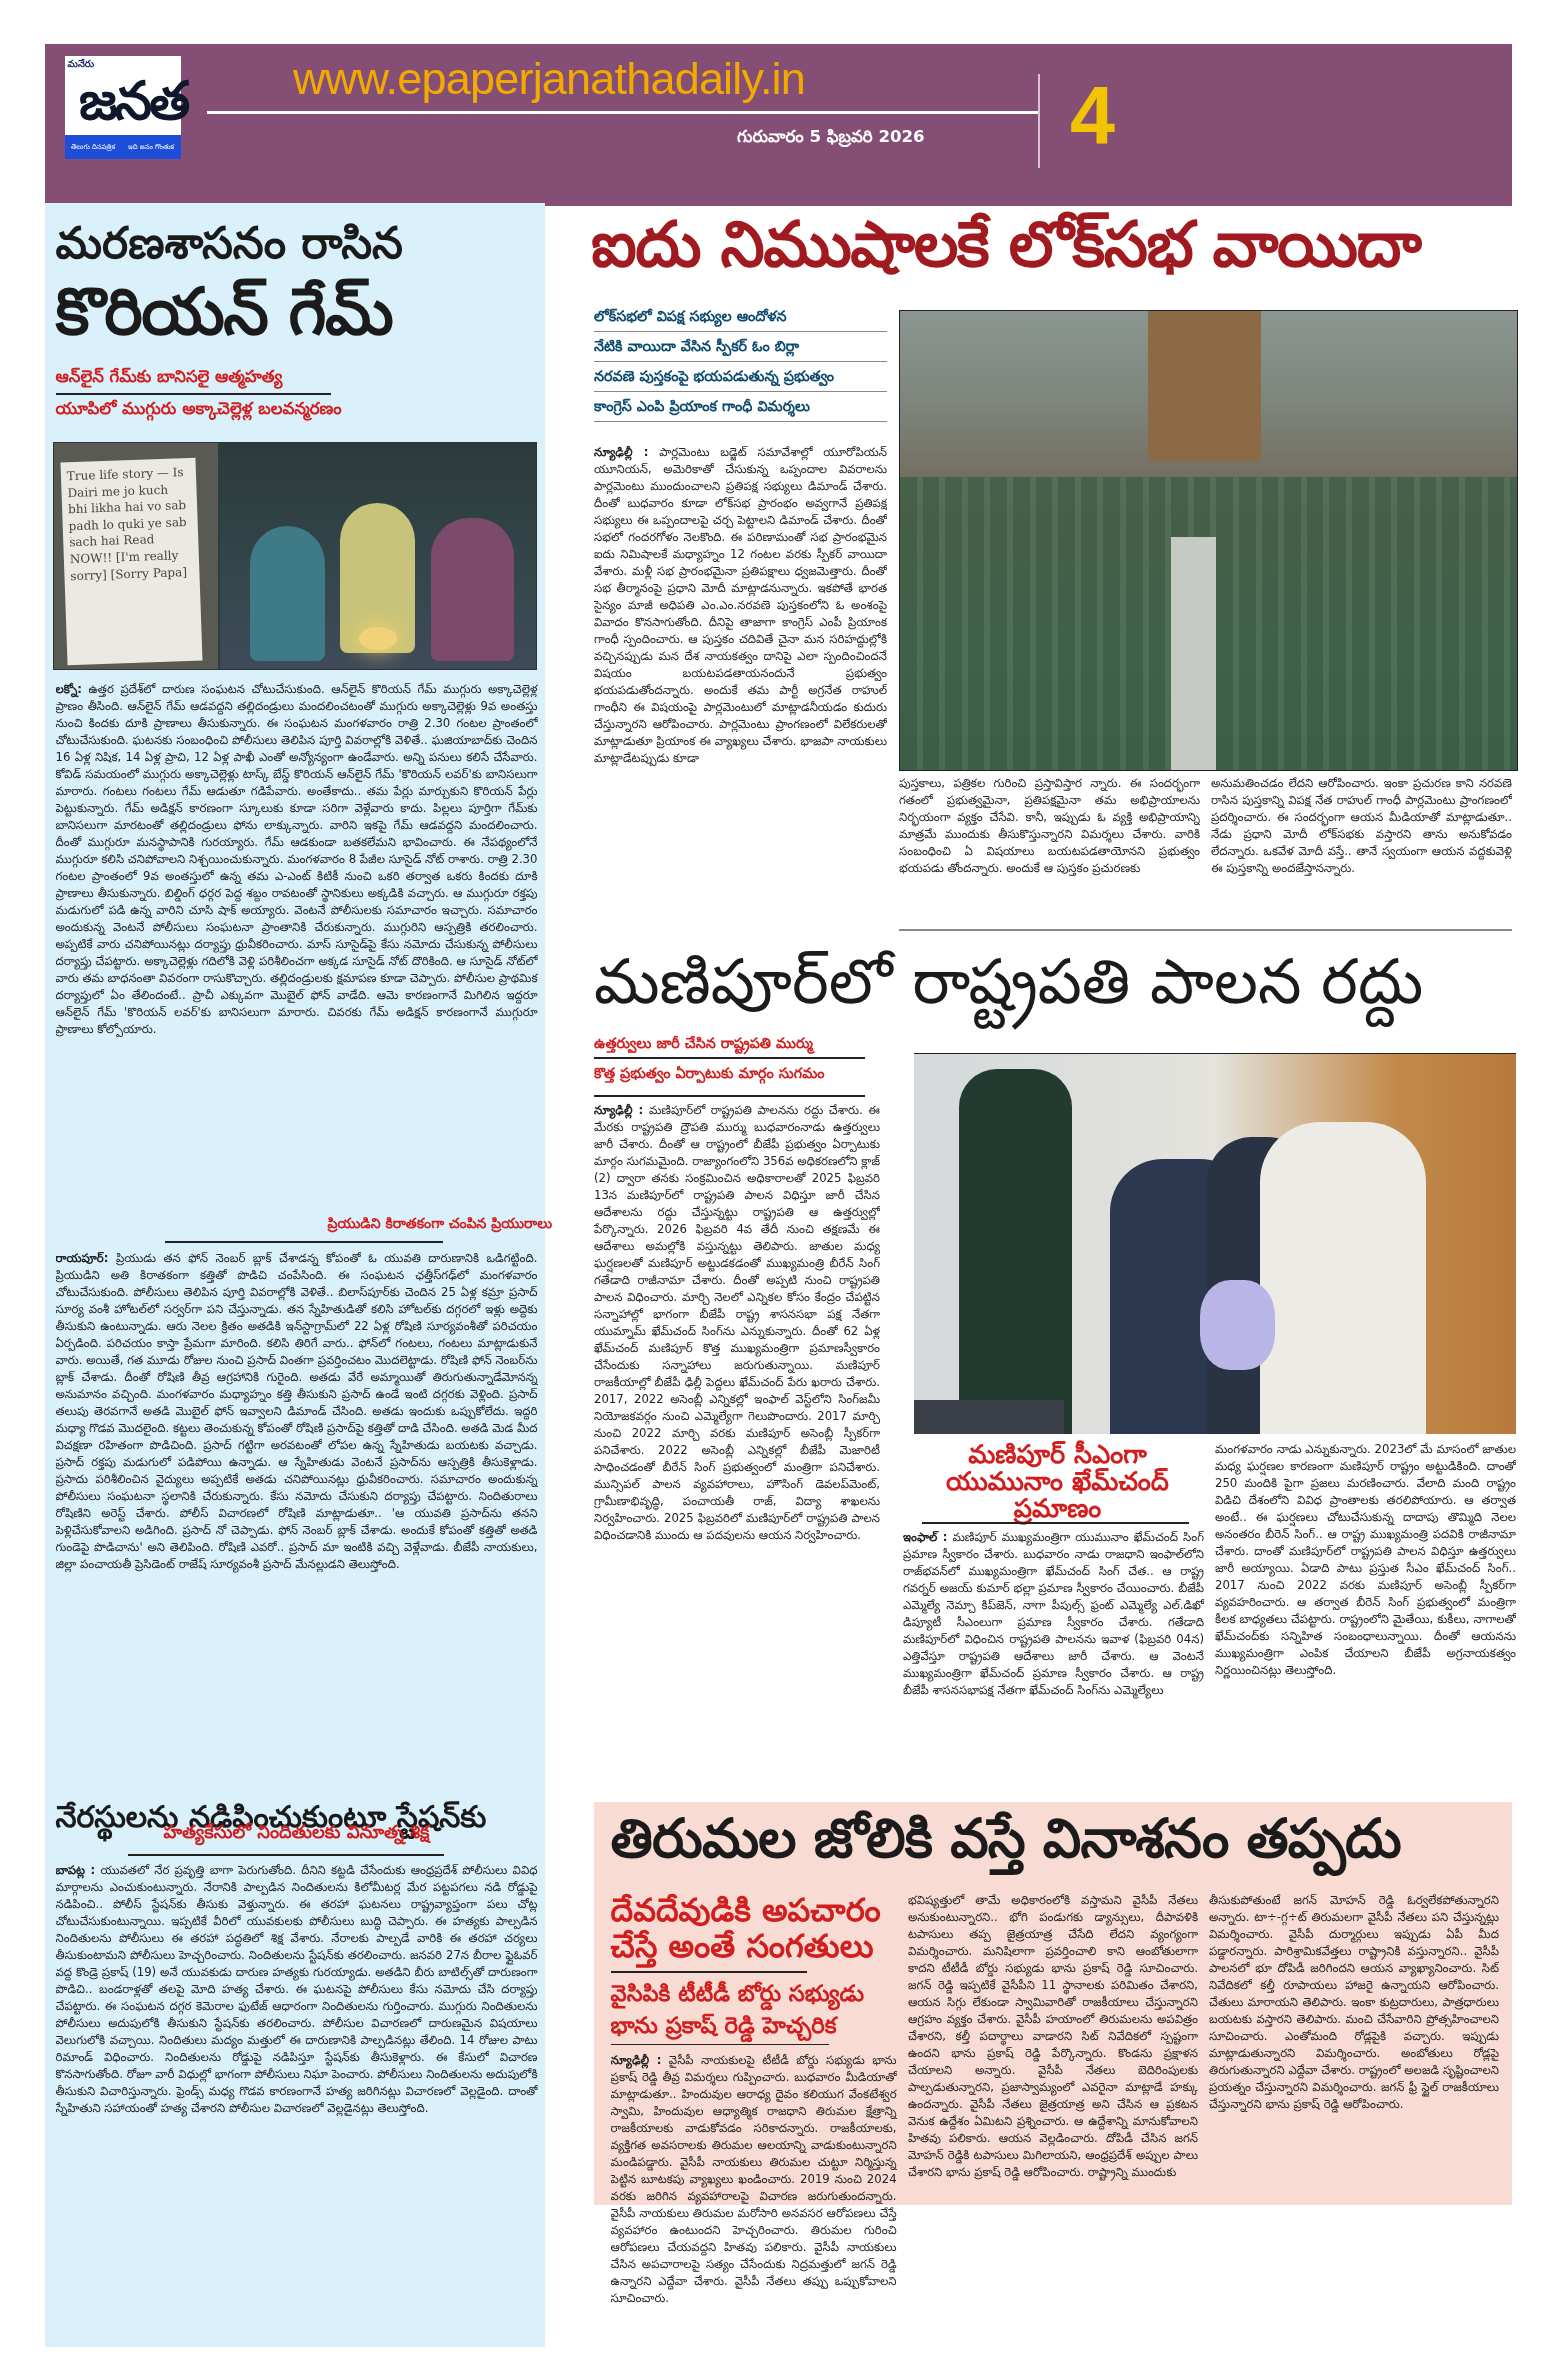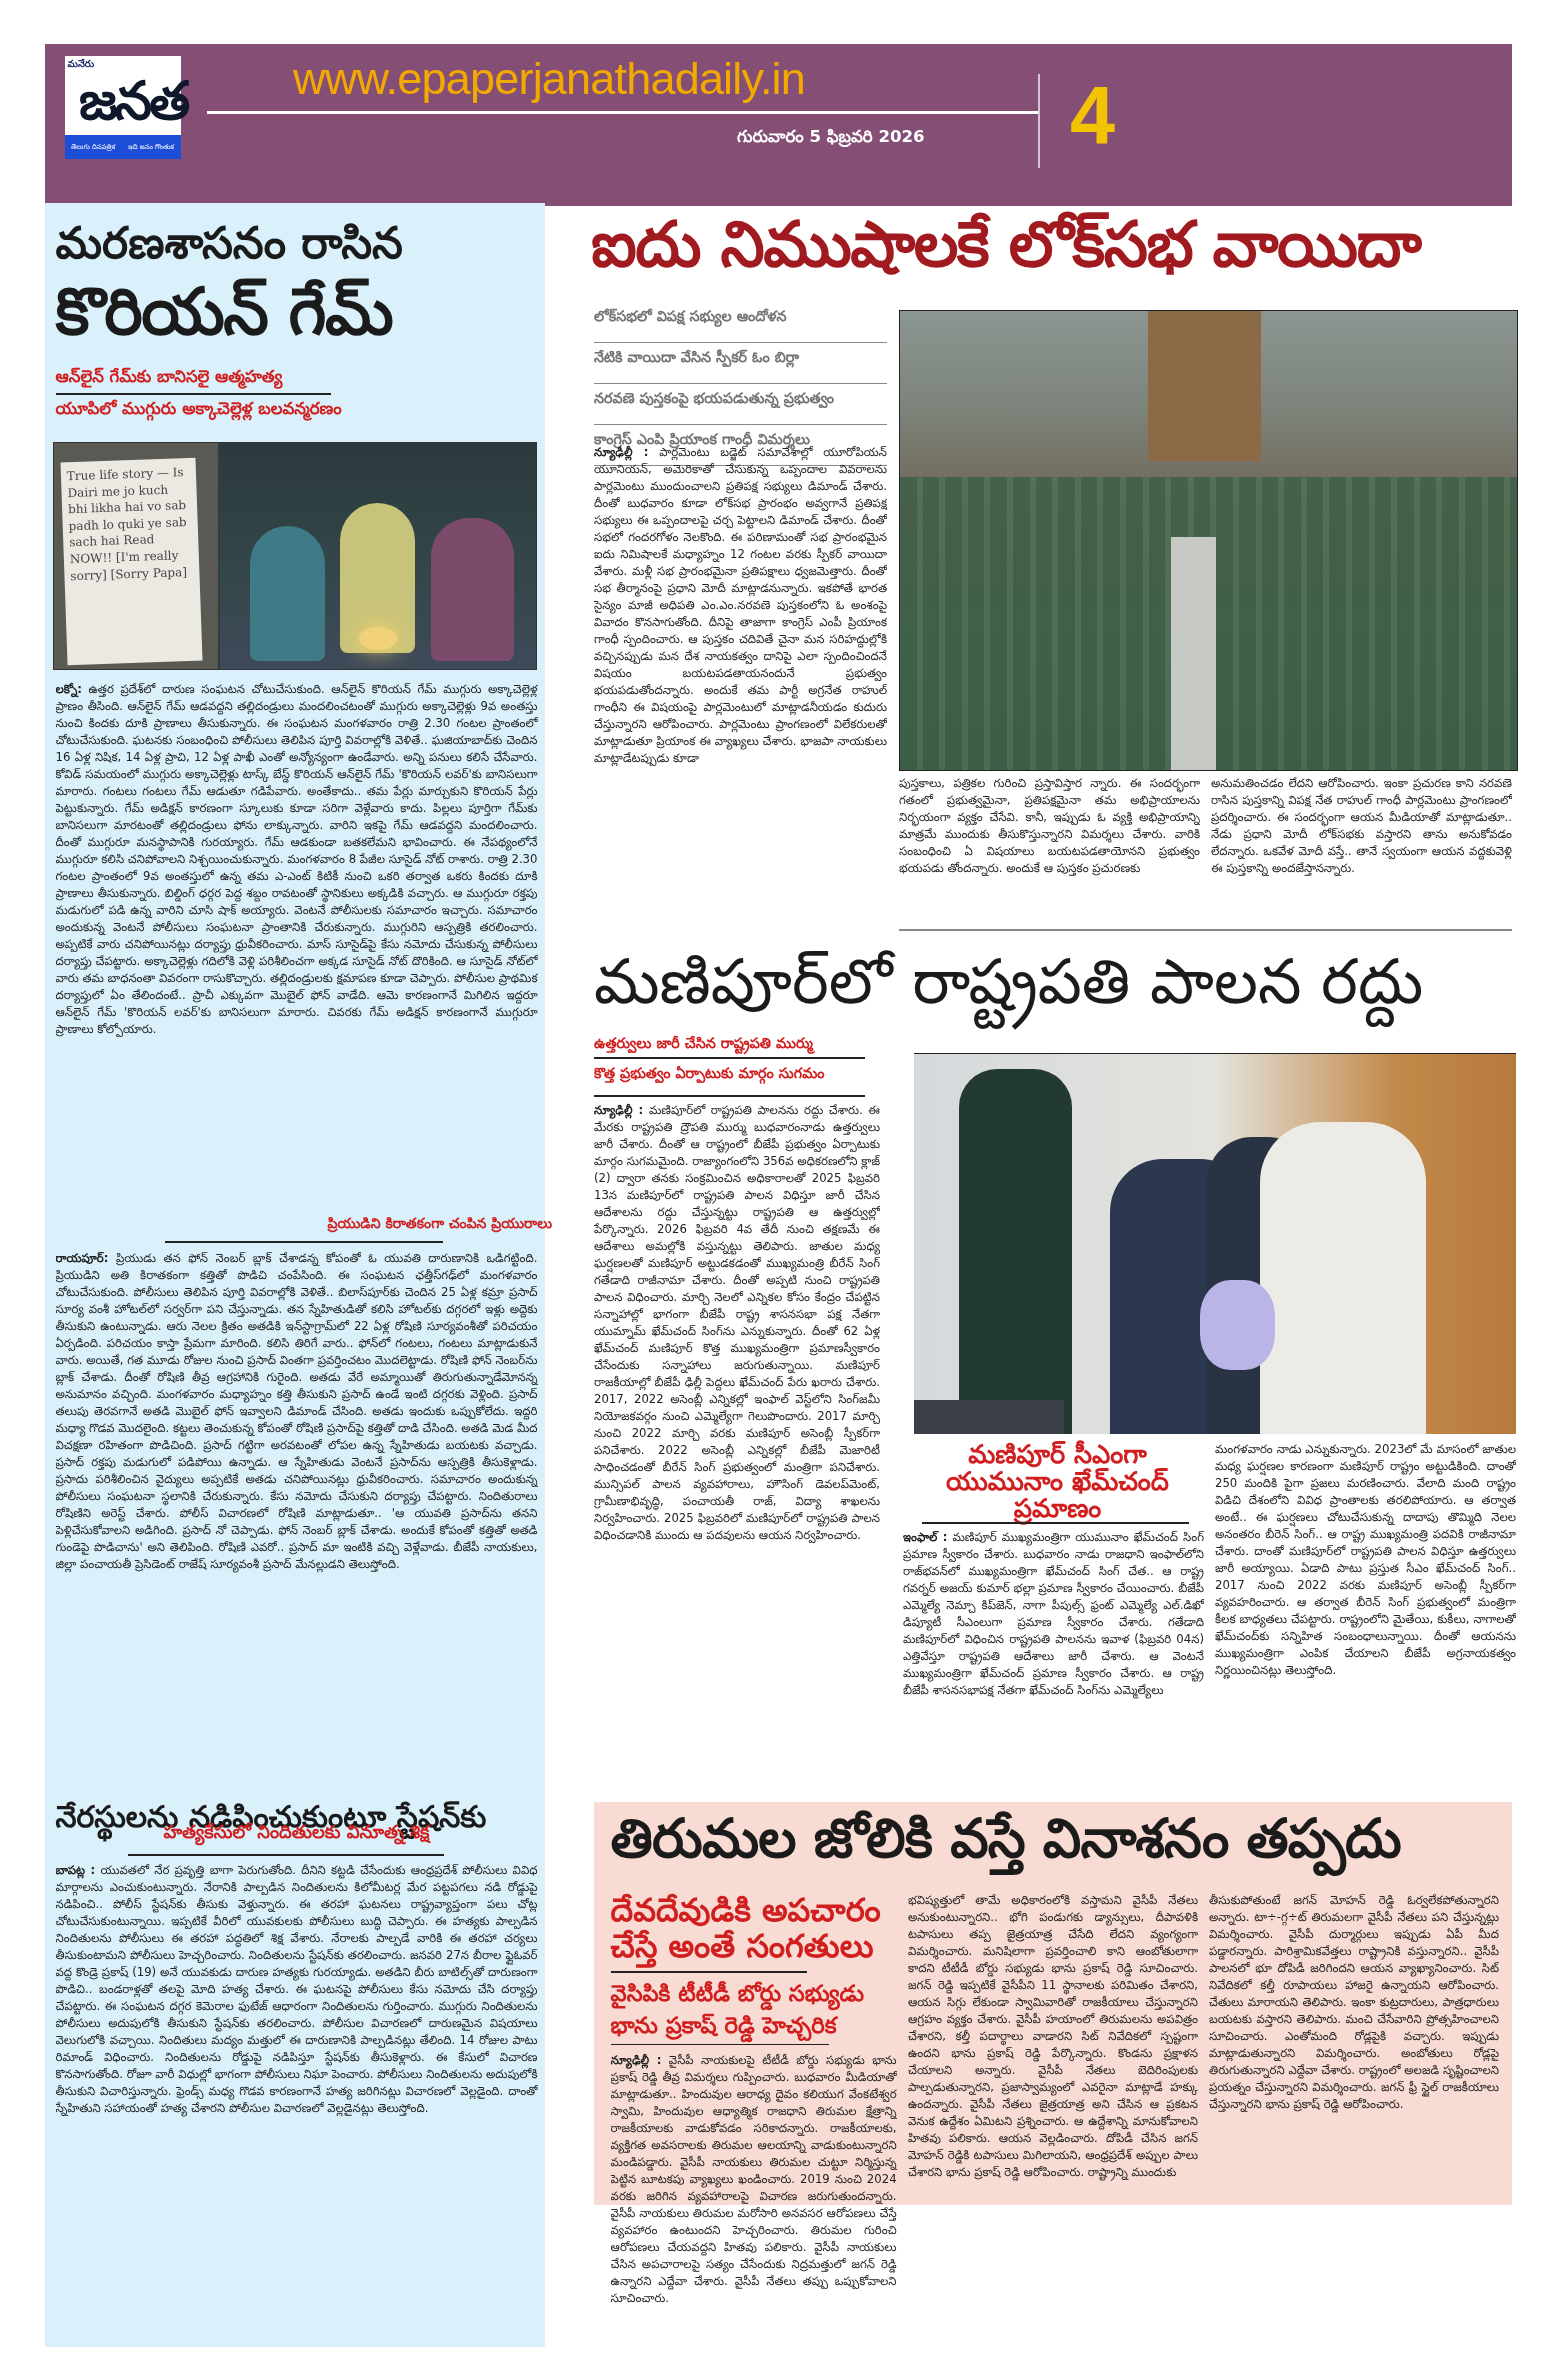--- a/index.html
+++ b/index.html
@@ -19,21 +19,21 @@
   
   .leftcol{left:45px;top:203px;width:500px;height:2144px;background:#daf1fb;}
   .h-big{font-weight:bold;color:#1b1b1b;line-height:1.05;}
   .red{color:#d11f1f;}
   .kicker{font-size:19.6px;font-weight:bold;}
   .body{font-size:11.7px;line-height:17px;text-align:justify;color:#222;}
   .body b{font-weight:bold;}
   .rule{height:1.5px;background:#222;}
   
   .mainhead{left:591px;top:203px;width:918px;font-size:63px;font-weight:bold;color:#a11a1f;letter-spacing:-1.5px;line-height:83px;white-space:nowrap;}
-  .subhead{font-size:16.6px;font-weight:bold;color:#737373;border-bottom:0.8px solid #888;padding-bottom:14px;margin-bottom:6px;}
+  .subhead{font-size:16.6px;font-weight:bold;color:#0c4a6e;border-bottom:0.8px solid #888;padding-bottom:3px;margin-bottom:6px;}
   .graybar{height:1.5px;background:#888;}
   .pinkbox{left:594px;top:1802px;width:918px;height:403px;background:#f8dcd3;}
 </style>
 </head>
 <body>
 
 <div class="abs masthead">
   <div class="abs logo">
     <span class="top">మనేరు</span>
     <span class="main">జనత</span>

